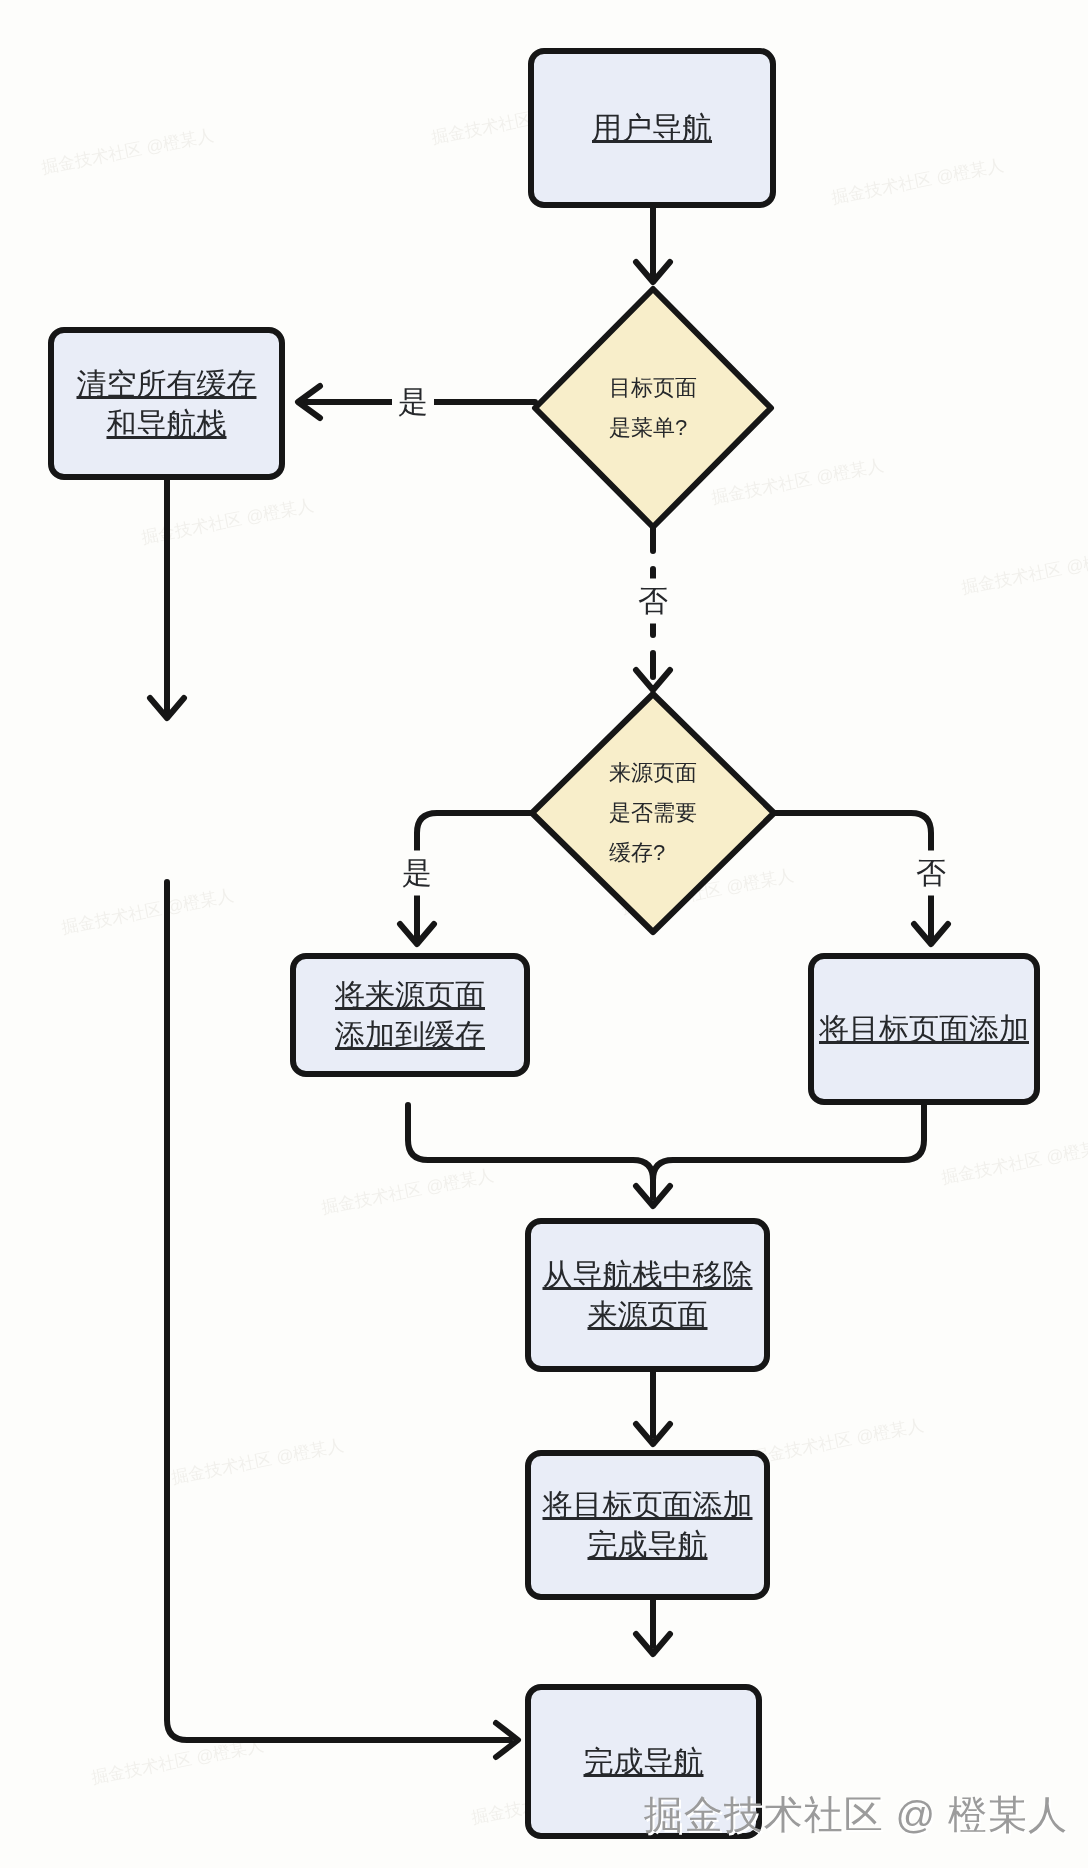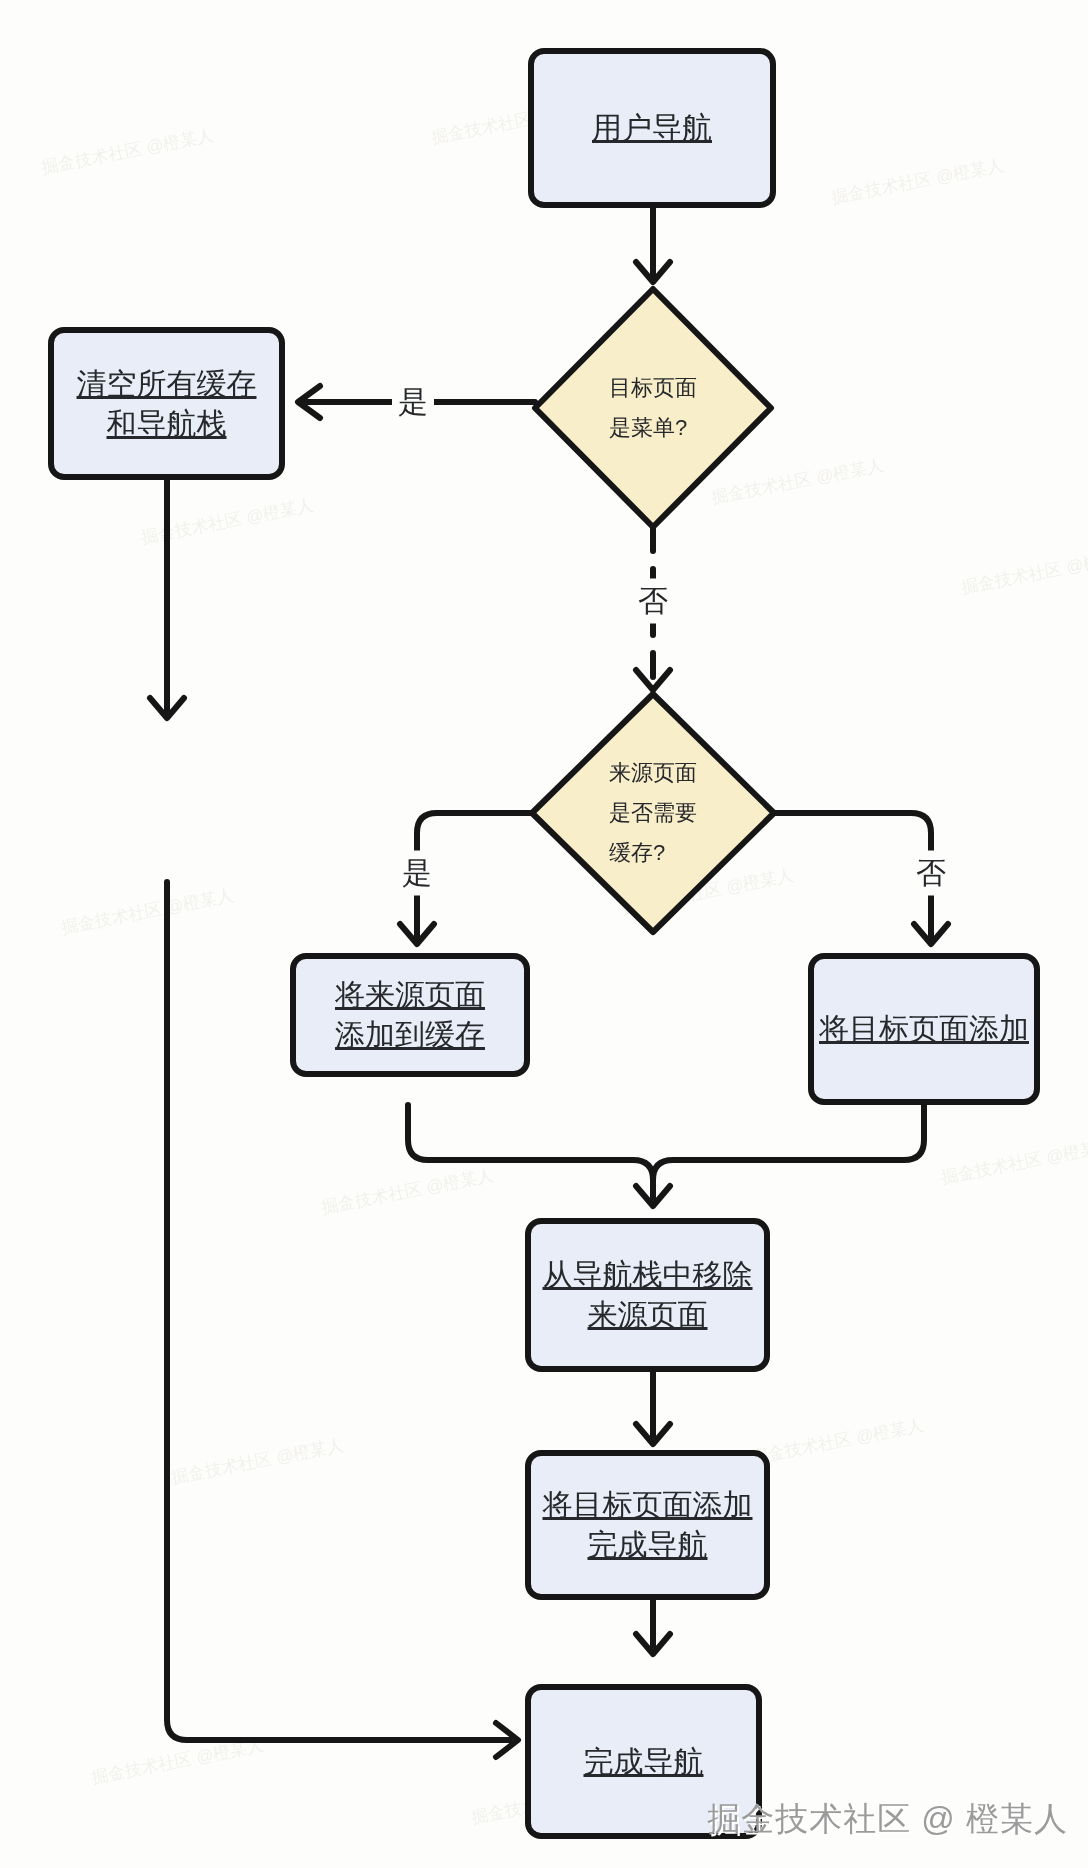--- a/index.html
+++ b/index.html
@@ -28,21 +28,21 @@
   }
   .elabel{
     position:absolute;transform:translate(-50%,-50%);
     background:var(--page-bg);padding:2px 6px;font-size:30px;color:var(--text);
   }
   .ghost{
     position:absolute;font-size:17px;color:rgba(120,108,86,0.09);
     transform:rotate(-11deg);white-space:nowrap;pointer-events:none;
   }
   .credit{
-    position:absolute;right:20px;bottom:26px;font-size:33px;color:var(--watermark);
+    position:absolute;right:20px;bottom:26px;font-size:39px;color:var(--watermark);
     text-shadow:2px 2px 0 #ffffff;letter-spacing:1px;
   }
 </style>
 </head>
 <body>
 
 <div class="canvas">
 
   <div id="ghost-layer">
       <div class="ghost" style="left: 40px; top: 140px;">掘金技术社区 @橙某人</div>

